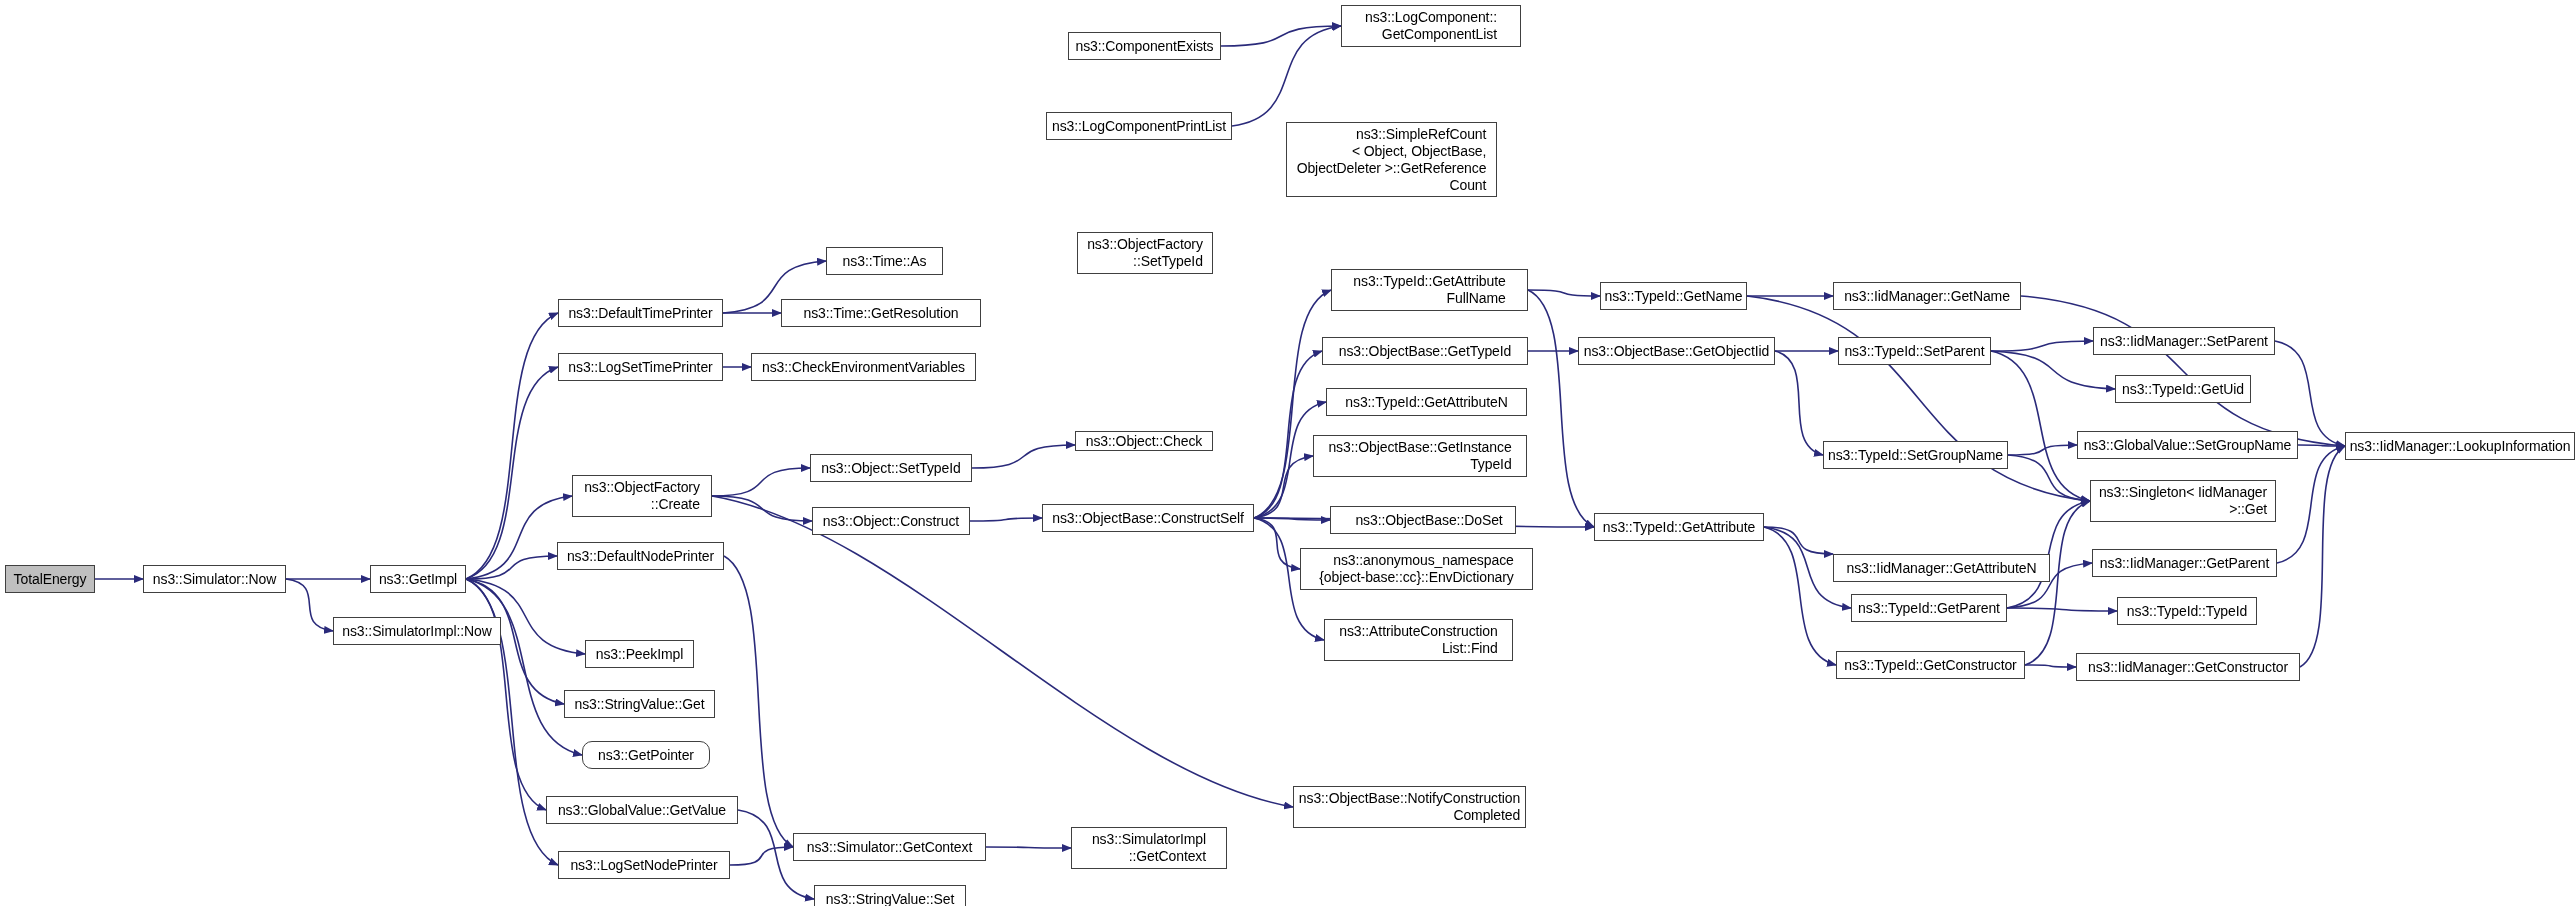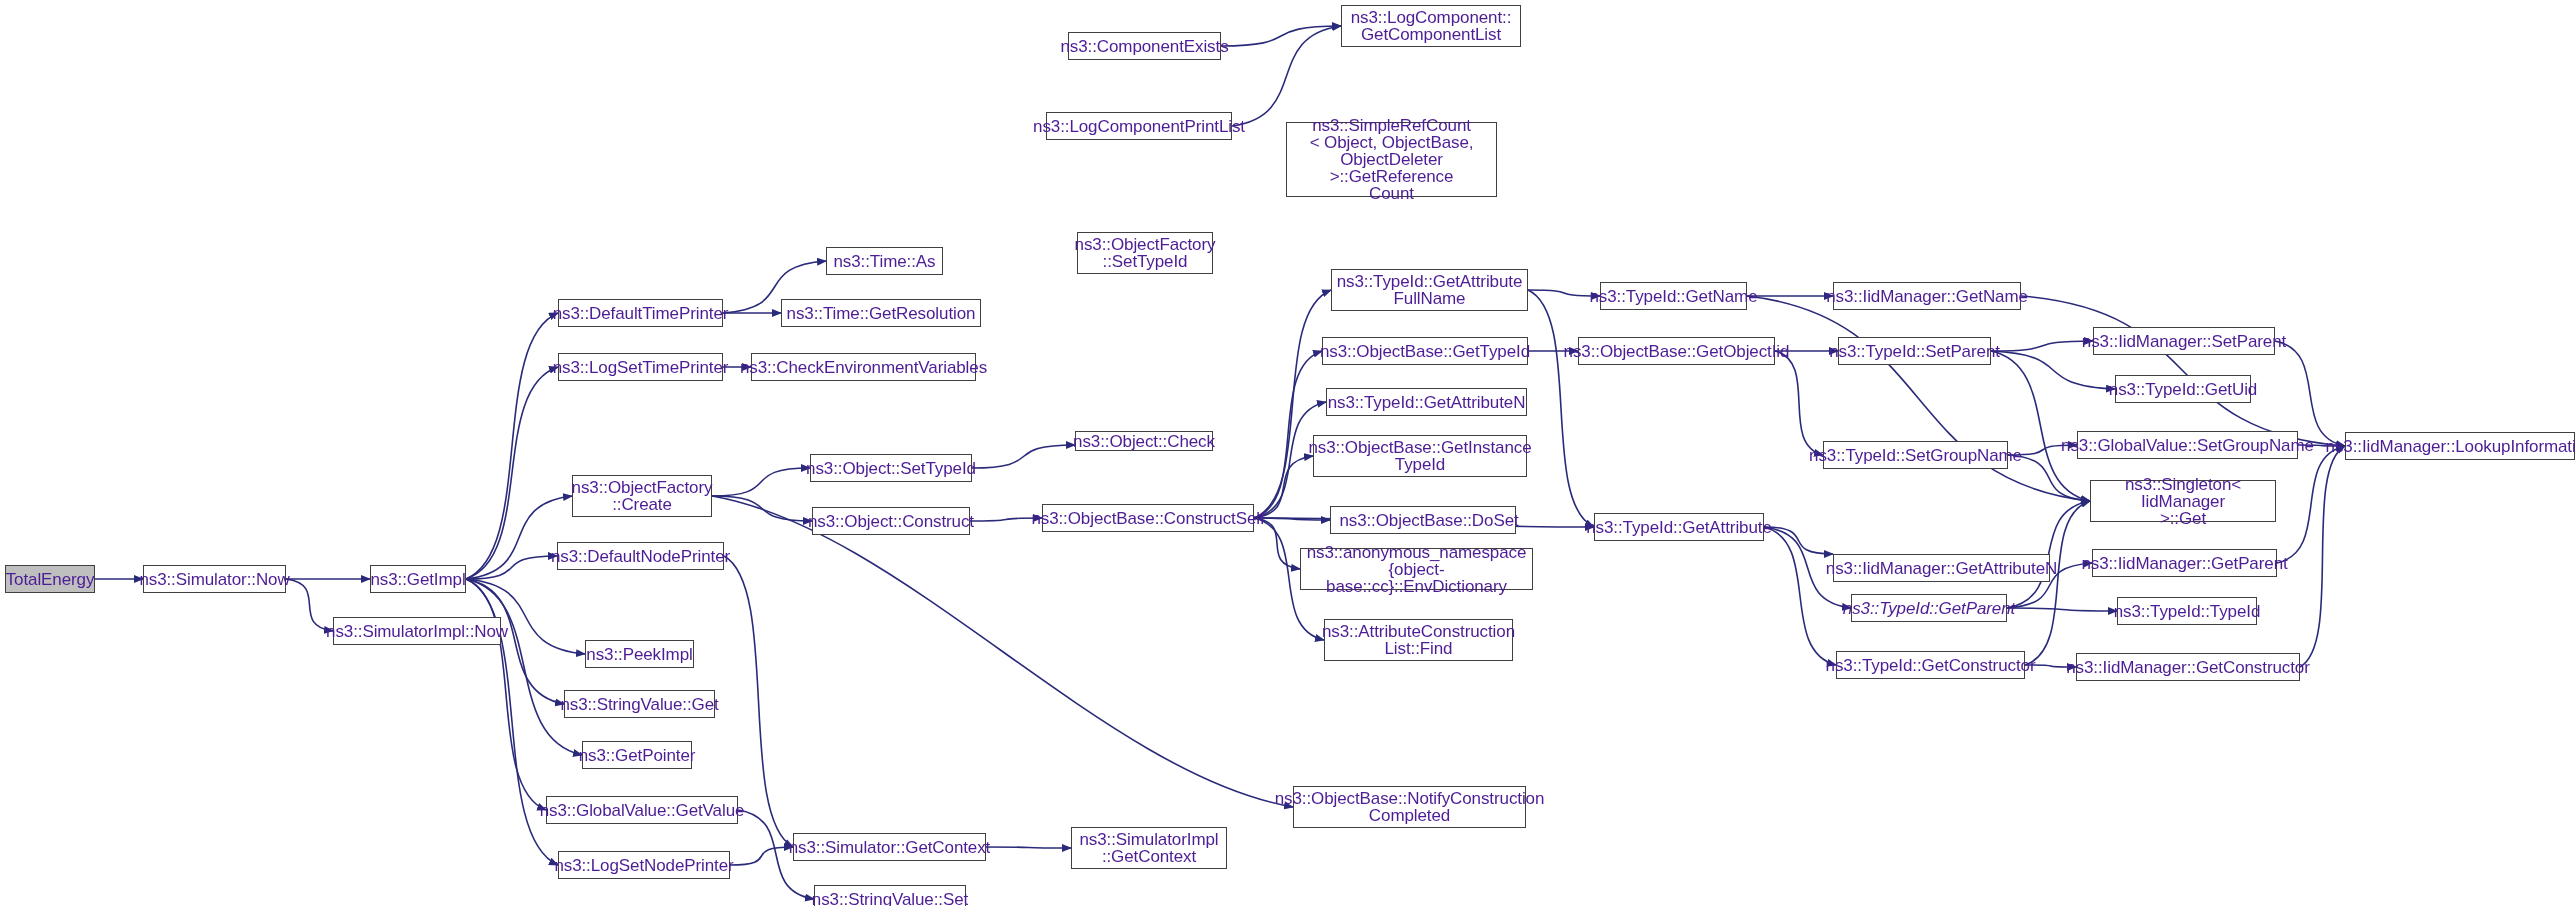--- a/index.html
+++ b/index.html
@@ -4,27 +4,27 @@
 <style>
   html,body{margin:0;padding:0;background:#ffffff;}
   body{font-family:"Liberation Sans","DejaVu Sans",sans-serif;}
   #canvas{position:relative;width:2575px;height:906px;background:#ffffff;overflow:hidden;}
   #edges{position:absolute;left:0;top:0;width:2575px;height:906px;}
   .node{
     position:absolute;
     box-sizing:border-box;
     border:1px solid #404040;
     background:#ffffff;
-    color:#4c1d95;
-    font-size:17px;
+    color:#000000;
+    font-size:14px;
     line-height:17px;
     display:flex;
     align-items:center;
     justify-content:center;
-    text-align:center;
+    text-align:right;
     white-space:pre-line;
     letter-spacing:-0.1px;
     z-index:5;
   }
   .node.root{background:#bfbfbf;border:1px solid #404040;}
 </style>
 </head>
 <body>
 
 <div id="canvas">
@@ -104,21 +104,21 @@
       <div class="node" style="left: 558px; top: 299px; width: 165px; height: 28px;">ns3::DefaultTimePrinter</div>
       <div class="node" style="left: 558px; top: 353px; width: 165px; height: 28px;">ns3::LogSetTimePrinter</div>
       <div class="node" style="left: 826px; top: 247px; width: 117px; height: 28px;">ns3::Time::As</div>
       <div class="node" style="left: 781px; top: 299px; width: 200px; height: 28px;">ns3::Time::GetResolution</div>
       <div class="node" style="left: 751px; top: 353px; width: 225px; height: 28px;">ns3::CheckEnvironmentVariables</div>
       <div class="node" style="left: 572px; top: 475px; width: 140px; height: 42px;">ns3::ObjectFactory
 ::Create</div>
       <div class="node" style="left: 557px; top: 542px; width: 167px; height: 28px;">ns3::DefaultNodePrinter</div>
       <div class="node" style="left: 585px; top: 640px; width: 109px; height: 28px;">ns3::PeekImpl</div>
       <div class="node" style="left: 564px; top: 690px; width: 151px; height: 28px;">ns3::StringValue::Get</div>
-      <div class="node" style="left: 582px; top: 741px; width: 110px; height: 28px;">ns3::GetPointer</div>
+      <div class="node" style="left: 582px; top: 741px; width: 128px; height: 28px; border-radius: 10px;">ns3::GetPointer</div>
       <div class="node" style="left: 546px; top: 796px; width: 192px; height: 28px;">ns3::GlobalValue::GetValue</div>
       <div class="node" style="left: 558px; top: 851px; width: 172px; height: 28px;">ns3::LogSetNodePrinter</div>
       <div class="node" style="left: 810px; top: 454px; width: 162px; height: 28px;">ns3::Object::SetTypeId</div>
       <div class="node" style="left: 812px; top: 507px; width: 158px; height: 28px;">ns3::Object::Construct</div>
       <div class="node" style="left: 793px; top: 833px; width: 193px; height: 28px;">ns3::Simulator::GetContext</div>
       <div class="node" style="left: 814px; top: 885px; width: 152px; height: 28px;">ns3::StringValue::Set</div>
       <div class="node" style="left: 1068px; top: 32px; width: 153px; height: 28px;">ns3::ComponentExists</div>
       <div class="node" style="left: 1046px; top: 112px; width: 186px; height: 28px;">ns3::LogComponentPrintList</div>
       <div class="node" style="left: 1077px; top: 232px; width: 136px; height: 42px;">ns3::ObjectFactory
 ::SetTypeId</div>
@@ -145,21 +145,21 @@
 List::Find</div>
       <div class="node" style="left: 1293px; top: 786px; width: 233px; height: 42px;">ns3::ObjectBase::NotifyConstruction
 Completed</div>
       <div class="node" style="left: 1600px; top: 282px; width: 147px; height: 28px;">ns3::TypeId::GetName</div>
       <div class="node" style="left: 1578px; top: 337px; width: 197px; height: 28px;">ns3::ObjectBase::GetObjectIid</div>
       <div class="node" style="left: 1594px; top: 513px; width: 170px; height: 28px;">ns3::TypeId::GetAttribute</div>
       <div class="node" style="left: 1833px; top: 282px; width: 188px; height: 28px;">ns3::IidManager::GetName</div>
       <div class="node" style="left: 1838px; top: 337px; width: 153px; height: 28px;">ns3::TypeId::SetParent</div>
       <div class="node" style="left: 1823px; top: 441px; width: 185px; height: 28px;">ns3::TypeId::SetGroupName</div>
       <div class="node" style="left: 1833px; top: 540px; width: 217px; height: 28px; margin-top: 14px;">ns3::IidManager::GetAttributeN</div>
-      <div class="node" style="left: 1851px; top: 594px; width: 156px; height: 28px; font-style: italic;">ns3::TypeId::GetParent</div>
+      <div class="node" style="left: 1851px; top: 594px; width: 156px; height: 28px;">ns3::TypeId::GetParent</div>
       <div class="node" style="left: 1836px; top: 651px; width: 189px; height: 28px;">ns3::TypeId::GetConstructor</div>
       <div class="node" style="left: 2093px; top: 327px; width: 182px; height: 28px;">ns3::IidManager::SetParent</div>
       <div class="node" style="left: 2115px; top: 375px; width: 136px; height: 28px;">ns3::TypeId::GetUid</div>
       <div class="node" style="left: 2077px; top: 431px; width: 221px; height: 28px;">ns3::GlobalValue::SetGroupName</div>
       <div class="node" style="left: 2090px; top: 480px; width: 186px; height: 42px;">ns3::Singleton&lt; IidManager
 &gt;::Get</div>
       <div class="node" style="left: 2092px; top: 549px; width: 185px; height: 28px;">ns3::IidManager::GetParent</div>
       <div class="node" style="left: 2117px; top: 597px; width: 140px; height: 28px;">ns3::TypeId::TypeId</div>
       <div class="node" style="left: 2076px; top: 653px; width: 224px; height: 28px;">ns3::IidManager::GetConstructor</div>
       <div class="node" style="left: 2345px; top: 432px; width: 230px; height: 28px;">ns3::IidManager::LookupInformation</div>

